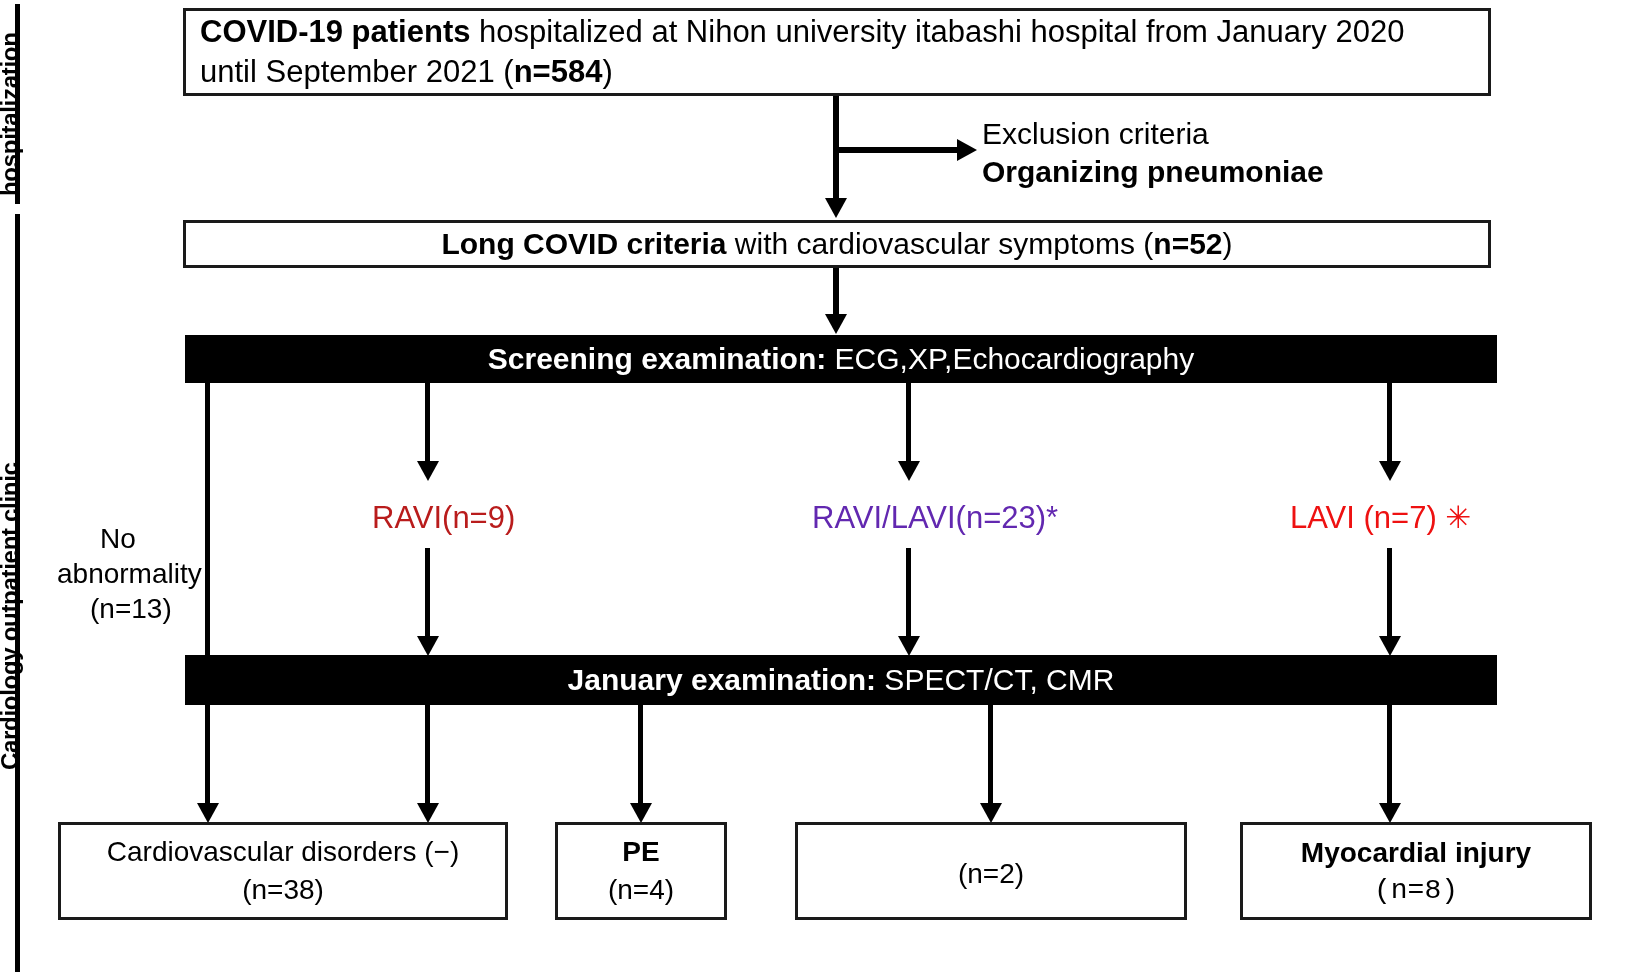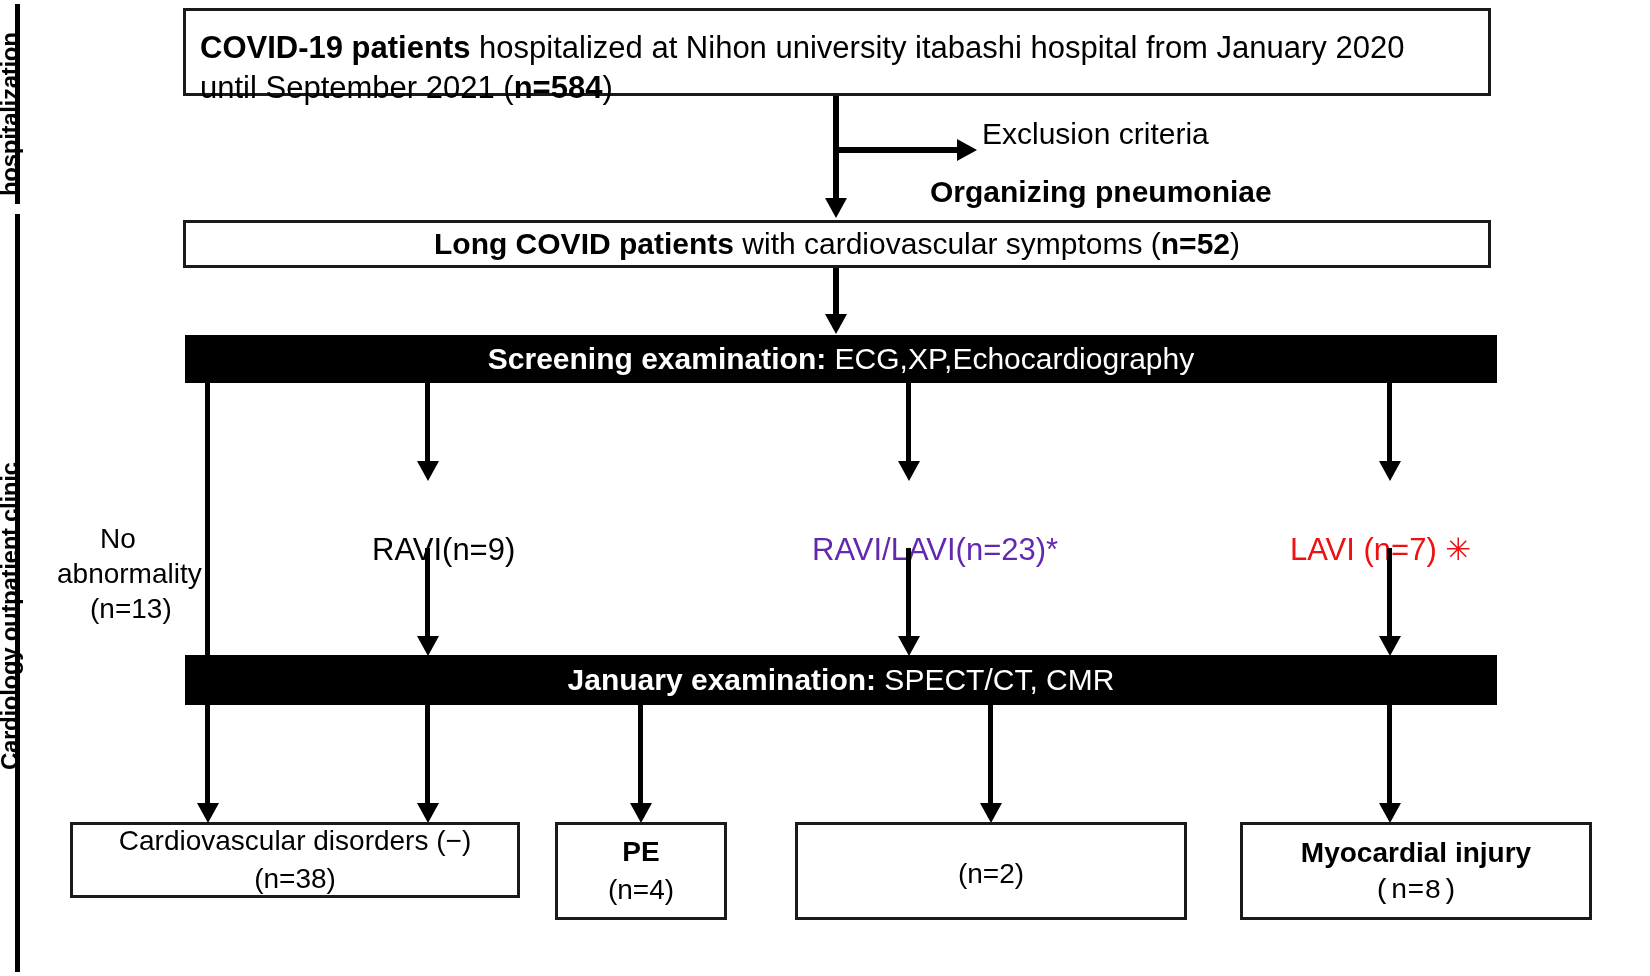--- a/index.html
+++ b/index.html
@@ -67,21 +67,21 @@
     border-left:20px solid #000;
   }
 
   
   .ftext{position:absolute;white-space:nowrap;line-height:1.15;}
   .b{font-weight:bold;}
   .n{font-weight:normal;}
 
   .t28{font-size:28px;}
   .t30{font-size:30px;}
-  .t31{font-size:31px;margin-top:32px;}
+  .t31{font-size:31px;}
   .t24{font-size:24px;}
 </style>
 </head>
 <body>
 
 <div id="root">
 
   <div class="rail-line" style="left:15px;top:4px;height:200px;"></div>
   <div class="phase-label t24 b" style="left:-2px;top:6px;height:190px;">hospitalization</div>
 
@@ -96,46 +96,46 @@
       <span class="n">until September 2021 (</span><span class="b">n=584</span><span class="n">)</span>
     </span>
   </div>
 
   <div class="vline" style="left:833px;top:96px;height:106px;"></div>
   <div class="arrowdown" style="left:825px;top:198px;"></div>
 
   <div class="hline" style="left:839px;top:147px;width:120px;"></div>
   <div class="arrowright" style="left:957px;top:139px;"></div>
   <div class="ftext t30 n" style="left:982px;top:117px;">Exclusion criteria</div>
-  <div class="ftext t30 b" style="left:930px;top:155px;margin-top:20px;">Organizing pneumoniae</div>
+  <div class="ftext t30 b" style="left:982px;top:155px;">Organizing pneumoniae</div>
 
   <div class="obox center" style="left:183px;top:220px;width:1308px;height:48px;">
     <span class="ln t30">
-      <span class="b">Long COVID patients</span><span class="n"> with cardiovascular symptoms (</span><span class="b">n=52</span><span class="n">)</span>
+      <span class="b">Long COVID criteria</span><span class="n"> with cardiovascular symptoms (</span><span class="b">n=52</span><span class="n">)</span>
     </span>
   </div>
 
   <div class="vline" style="left:833px;top:268px;height:50px;"></div>
   <div class="arrowdown" style="left:825px;top:314px;"></div>
 
   <div class="blackbar" style="left:185px;top:335px;width:1312px;height:48px;">
     <span class="t30">
       <span class="b">Screening examination:</span><span class="n"> ECG,XP,Echocardiography</span>
     </span>
   </div>
 
   <div class="vline thin" style="left:205px;top:383px;height:432px;"></div>
   <div class="arrowdown" style="left:197px;top:803px;"></div>
   <div class="ftext t28 n" style="left:100px;top:523px;">No</div>
   <div class="ftext t28 n" style="left:57px;top:558px;">abnormality</div>
   <div class="ftext t28 n" style="left:90px;top:593px;">(n=13)</div>
 
   <div class="vline thin" style="left:425px;top:383px;height:82px;"></div>
   <div class="arrowdown" style="left:417px;top:461px;"></div>
-  <div class="ftext t31 n" style="left:372px;top:500px;color:#000000;">RAVI(n=9)</div>
+  <div class="ftext t31 n" style="left:372px;top:500px;color:#b91c1c;">RAVI(n=9)</div>
   <div class="vline thin" style="left:425px;top:548px;height:92px;"></div>
   <div class="arrowdown" style="left:417px;top:636px;"></div>
 
   <div class="vline thin" style="left:906px;top:383px;height:82px;"></div>
   <div class="arrowdown" style="left:898px;top:461px;"></div>
   <div class="ftext t31 n" style="left:812px;top:500px;color:#6228b0;">RAVI/LAVI(n=23)*</div>
   <div class="vline thin" style="left:906px;top:548px;height:92px;"></div>
   <div class="arrowdown" style="left:898px;top:636px;"></div>
 
   <div class="vline thin" style="left:1387px;top:383px;height:82px;"></div>
@@ -155,21 +155,21 @@
 
   <div class="vline thin" style="left:638px;top:705px;height:110px;"></div>
   <div class="arrowdown" style="left:630px;top:803px;"></div>
 
   <div class="vline thin" style="left:988px;top:705px;height:110px;"></div>
   <div class="arrowdown" style="left:980px;top:803px;"></div>
 
   <div class="vline thin" style="left:1387px;top:705px;height:110px;"></div>
   <div class="arrowdown" style="left:1379px;top:803px;"></div>
 
-  <div class="obox center" style="left:58px;top:822px;width:450px;height:76px;margin-left:12px;">
+  <div class="obox center" style="left:58px;top:822px;width:450px;height:98px;">
     <span class="ln t28">Cardiovascular disorders (−)</span>
     <span class="ln t28" style="margin-top:6px;">(n=38)</span>
   </div>
 
   <div class="obox center" style="left:555px;top:822px;width:172px;height:98px;">
     <span class="ln t28 b">PE</span>
     <span class="ln t28" style="margin-top:6px;">(n=4)</span>
   </div>
 
   <div class="obox center" style="left:795px;top:822px;width:392px;height:98px;">

